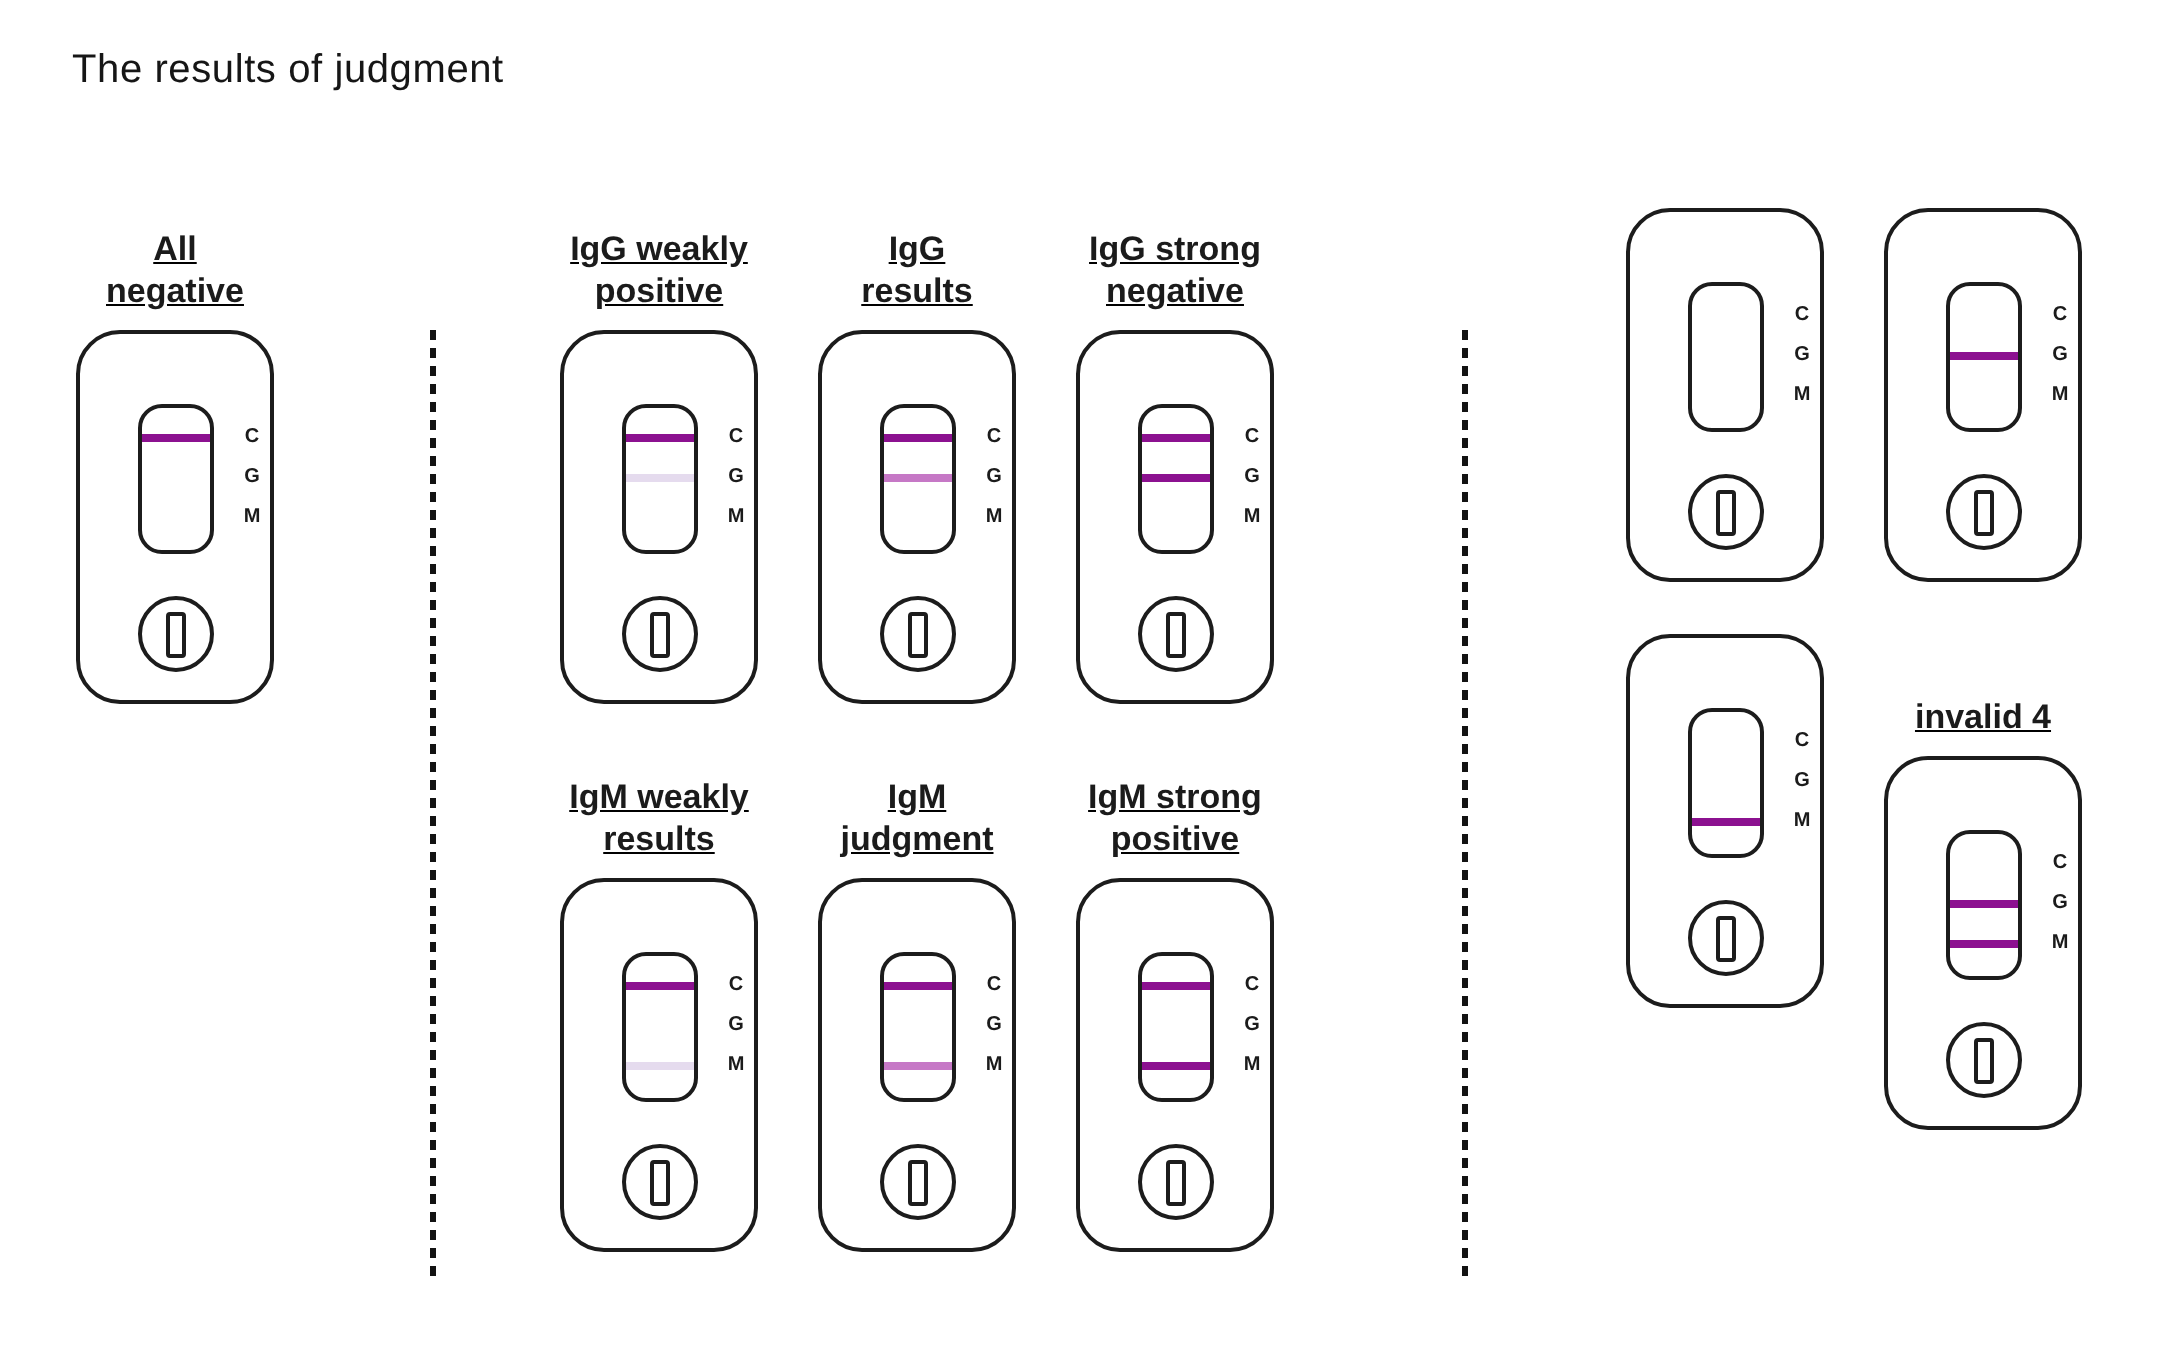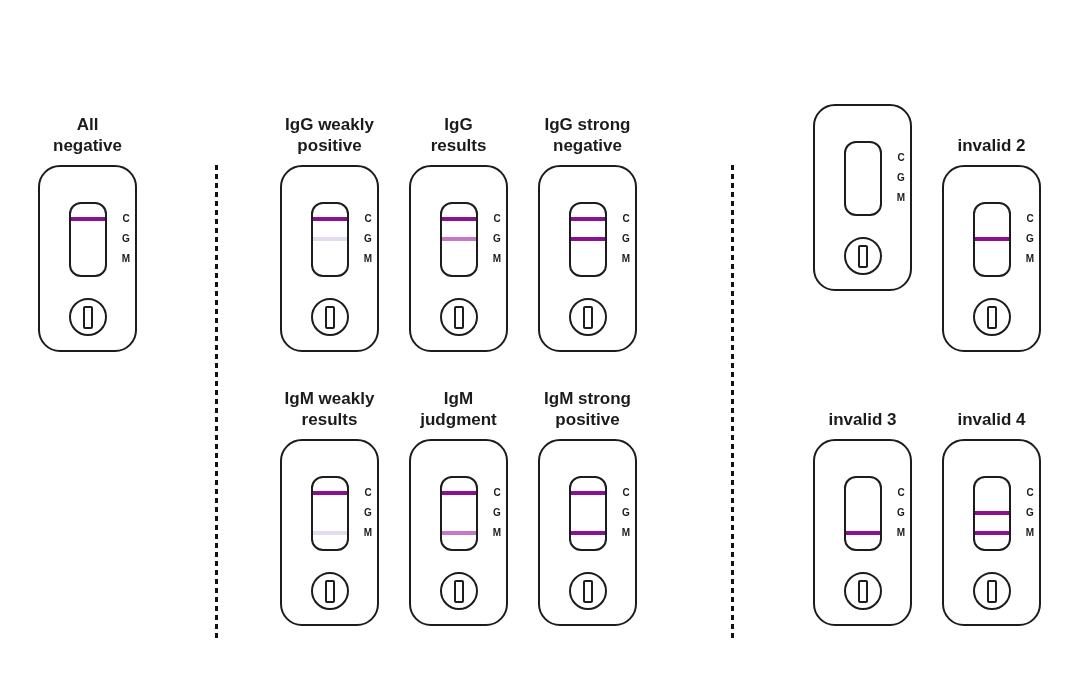--- a/index.html
+++ b/index.html
@@ -40,21 +40,21 @@
   .group {
     position: absolute;
     display: grid;
     column-gap: 30px;
     row-gap: 26px;
   }
   .group-negative { left: 38px;  top: 104px; grid-template-columns: 99px; }
   .group-positive { left: 280px; top: 104px; grid-template-columns: repeat(3, 99px); }
   .group-invalid  { left: 813px; top: 104px; grid-template-columns: repeat(2, 99px); }
 
-  .unit { width: 119px; }
+  .unit { width: 119px; text-decoration: underline; }
   .label {
     width: 130px;
     margin-left: -15.5px;
     height: 52px;
     margin-bottom: 9px;
     display: flex;
     align-items: flex-end;
     justify-content: center;
     text-align: center;
     font-size: 17px;
@@ -126,20 +126,21 @@
     height: 23px;
     border: 2px solid #1c1c1c;
     border-radius: 2px;
     background: #ffffff;
   }
 </style>
 </head>
 <body>
 
 <div class="page">
+  <h1 class="title">The results of judgment</h1>
 
   <div class="divider divider-1"></div>
   <div class="divider divider-2"></div>
 
   <section class="group group-negative">
   <div class="unit">
     <div class="label">All
 negative</div>
     <div class="cassette">
       <div class="window">
@@ -275,38 +276,36 @@
       <span class="pos pos-c">C</span>
       <span class="pos pos-g">G</span>
       <span class="pos pos-m">M</span>
       <div class="well">
         <div class="well-slot"></div>
       </div>
     </div>
   </div>
 
   <div class="unit">
-    <div class="label">invalid 2</div>
     <div class="cassette">
       <div class="window">
 
         <div class="line line-g" style="background: rgb(140, 17, 144);"></div>
 
       </div>
       <span class="pos pos-c">C</span>
       <span class="pos pos-g">G</span>
       <span class="pos pos-m">M</span>
       <div class="well">
         <div class="well-slot"></div>
       </div>
     </div>
   </div>
 
   <div class="unit">
-    <div class="label">invalid 3</div>
     <div class="cassette">
       <div class="window">
 
         <div class="line line-m" style="background: rgb(140, 17, 144);"></div>
       </div>
       <span class="pos pos-c">C</span>
       <span class="pos pos-g">G</span>
       <span class="pos pos-m">M</span>
       <div class="well">
         <div class="well-slot"></div>

